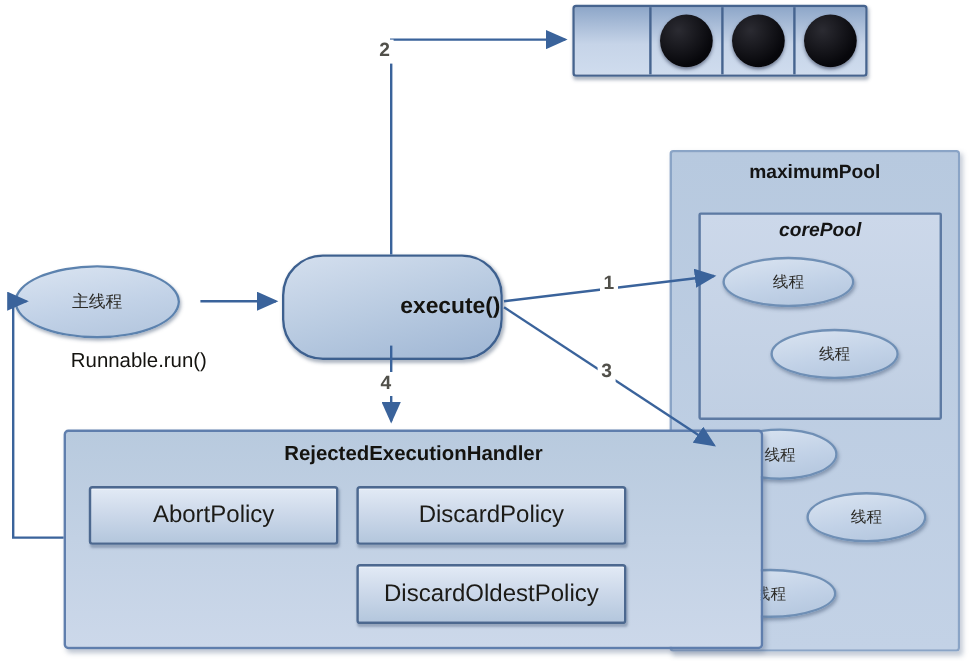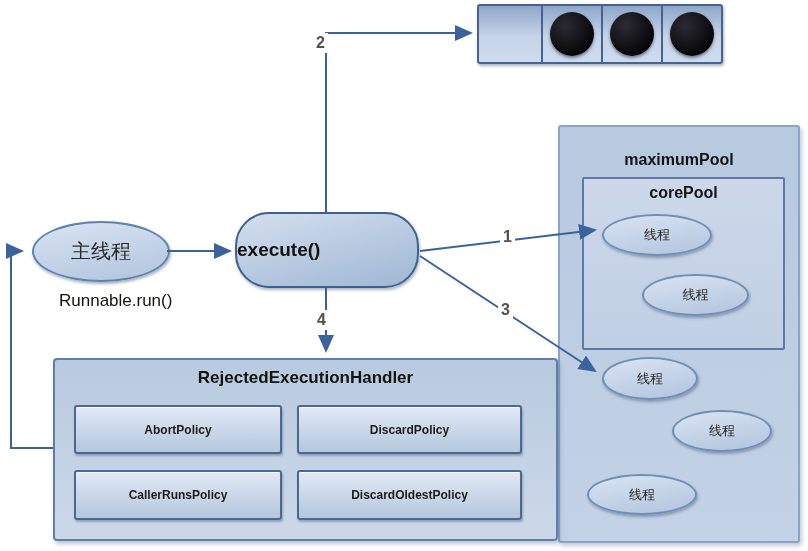--- a/index.html
+++ b/index.html
@@ -17,54 +17,54 @@
   .dot{width:44px;height:44px;border-radius:50%;
        background:radial-gradient(circle at 35% 30%,#2b2b32,#07070b 70%);
        box-shadow:0 2px 3px rgba(20,30,60,.5);}
 
   
   .oval{position:absolute;display:flex;align-items:center;justify-content:center;
         border-radius:50%;color:#2b2a26;
         background:linear-gradient(170deg,#dae4f1 0%,#c2d2e7 55%,#b2c5dd 100%);
         border:2px solid #6f8fb5;box-shadow:1px 2px 3px rgba(60,80,110,.45);
         box-sizing:border-box;z-index:3;}
-  .main-thread{left:32px;top:221px;width:138px;height:61px;font-size:20px;border-color:#5c82ae;align-items:center;}
+  .main-thread{left:12px;top:221px;width:138px;height:61px;font-size:14px;border-color:#5c82ae;align-items:center;}
   .thread{font-size:13px;}
 
   .caption{position:absolute;color:#14130f;font-weight:normal;font-size:17px;z-index:3;}
 
   
-  .execute{position:absolute;left:235px;top:212px;width:184px;height:76px;border-radius:34px;
-           display:flex;align-items:center;justify-content:flex-start;
+  .execute{position:absolute;left:235px;top:212px;width:184px;height:88px;border-radius:34px;
+           display:flex;align-items:center;justify-content:flex-end;
            background:linear-gradient(165deg,#d4dfee 0%,#b9cbe1 50%,#9fb6d4 100%);
            border:2px solid #3d608f;box-shadow:1px 2px 3px rgba(50,70,100,.4);
            font-size:19px;font-weight:bold;color:#14130f;box-sizing:border-box;z-index:3;}
 
   
   .maxpool{position:absolute;left:558px;top:125px;width:242px;height:418px;
            background:linear-gradient(180deg,#b7c9df 0%,#c3d2e6 100%);
            border:2px solid #8aa4c6;border-radius:3px;
            box-shadow:2px 3px 4px rgba(90,110,140,.35);box-sizing:border-box;z-index:1;}
   .corepool{position:absolute;left:22px;top:50px;width:203px;height:173px;
             background:linear-gradient(180deg,#ccd8ea 0%,#c0cfe3 100%);
             border:2px solid #5d7aa3;border-radius:2px;box-sizing:border-box;}
-  .pool-title{text-align:center;font-size:16px;font-weight:bold;color:#141414;padding-top:24px;}
-  .corepool .pool-title{padding-top:5px;}
+  .pool-title{text-align:center;font-size:16px;font-weight:bold;color:#141414;padding-top:8px;}
+  .corepool .pool-title{padding-top:5px;font-style:italic;}
 
   
-  .handler{position:absolute;left:53px;top:358px;width:505px;height:183px;
+  .handler{position:absolute;left:53px;top:358px;width:583px;height:183px;
            background:linear-gradient(180deg,#b8cade 0%,#ccd8ea 100%);
            border:2px solid #5f7ead;border-radius:4px;
            box-shadow:2px 3px 4px rgba(90,110,140,.4);box-sizing:border-box;z-index:2;}
   .handler-title{text-align:center;font-size:17px;font-weight:bold;color:#14130f;padding-top:8px;}
   .policy{position:absolute;display:flex;align-items:center;justify-content:center;
           background:linear-gradient(180deg,#e2eaf5 0%,#cdd9ea 45%,#b4c7dd 100%);
           border:2px solid #4c688f;border-radius:3px;
           box-shadow:inset 0 1px 0 rgba(255,255,255,.7),1px 2px 2px rgba(70,90,120,.4);
-          font-size:12px;font-weight:bold;color:#1c1b17;box-sizing:border-box;}
+          font-size:20px;font-weight:normal;color:#1c1b17;box-sizing:border-box;}
   .p1{left:19px;top:45px;width:208px;height:49px;}
   .p2{left:242px;top:45px;width:225px;height:49px;align-items:center;}
   .p3{left:19px;top:110px;width:208px;height:50px;}
   .p4{left:242px;top:110px;width:225px;height:50px;}
 
   
   .edge-label{position:absolute;z-index:6;background:#fff;padding:0 3px;
               font-size:16px;font-weight:bold;color:#51504a;line-height:20px;}
 </style>
 </head>
@@ -139,23 +139,20 @@
   </div>
 
   <div class="handler">
     <div class="handler-title">RejectedExecutionHandler</div>
     <div class="policy p1">
       <span>AbortPolicy</span>
     </div>
     <div class="policy p2">
       <span>DiscardPolicy</span>
     </div>
-    <div class="policy p3">
-      <span>CallerRunsPolicy</span>
-    </div>
     <div class="policy p4">
       <span>DiscardOldestPolicy</span>
     </div>
   </div>
 
   <span class="edge-label" style="left:500px;top:227px;">1</span>
   <span class="edge-label" style="left:313px;top:33px;">2</span>
   <span class="edge-label" style="left:498px;top:300px;">3</span>
   <span class="edge-label" style="left:314px;top:310px;">4</span>
 

